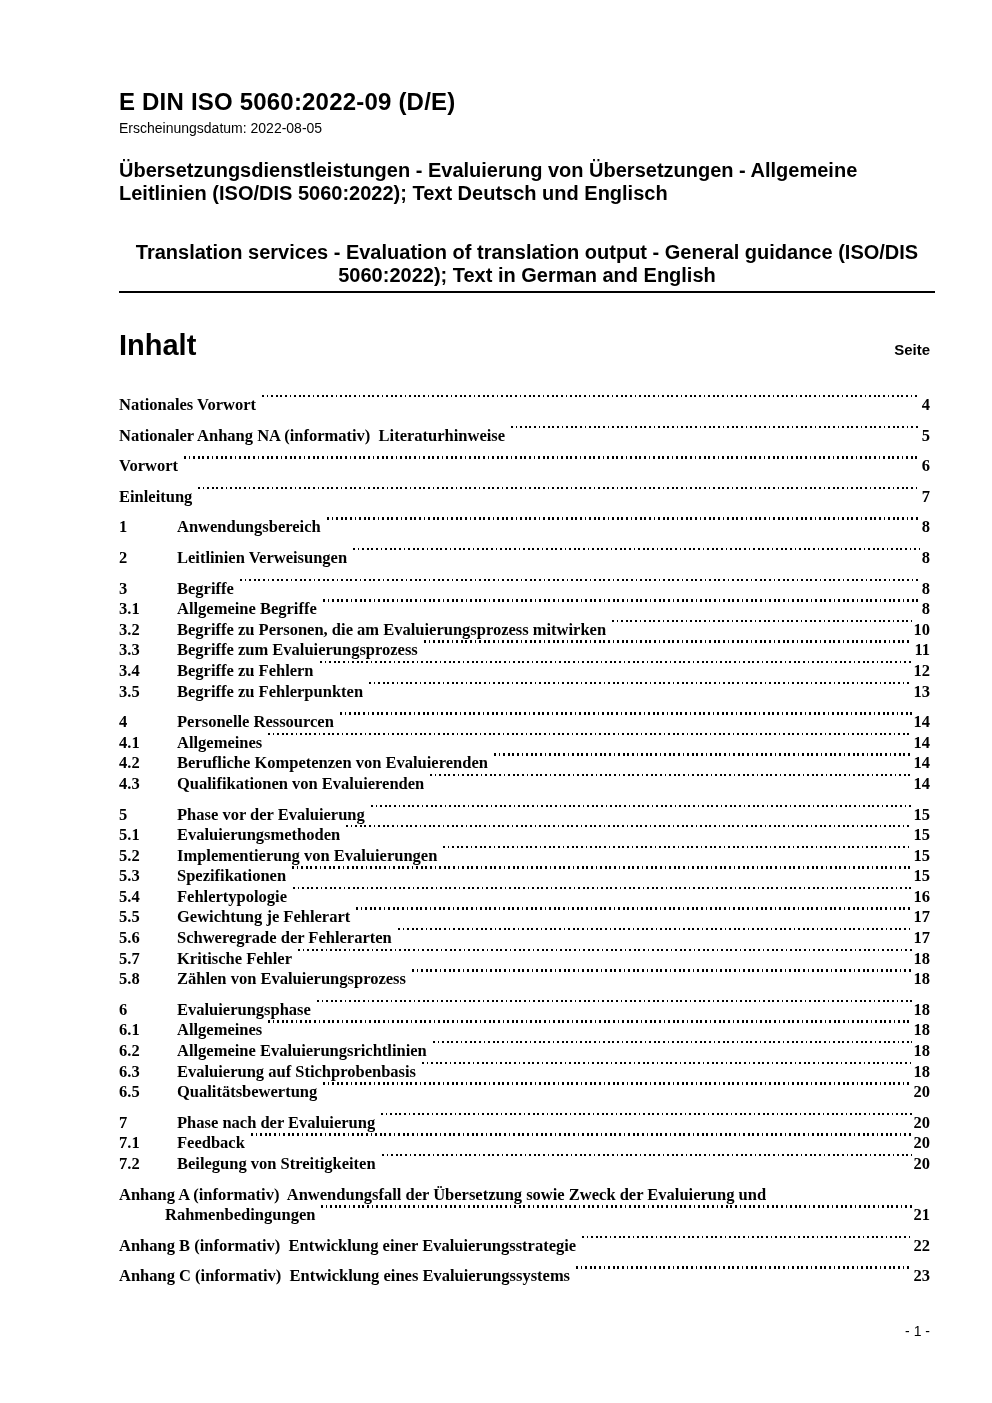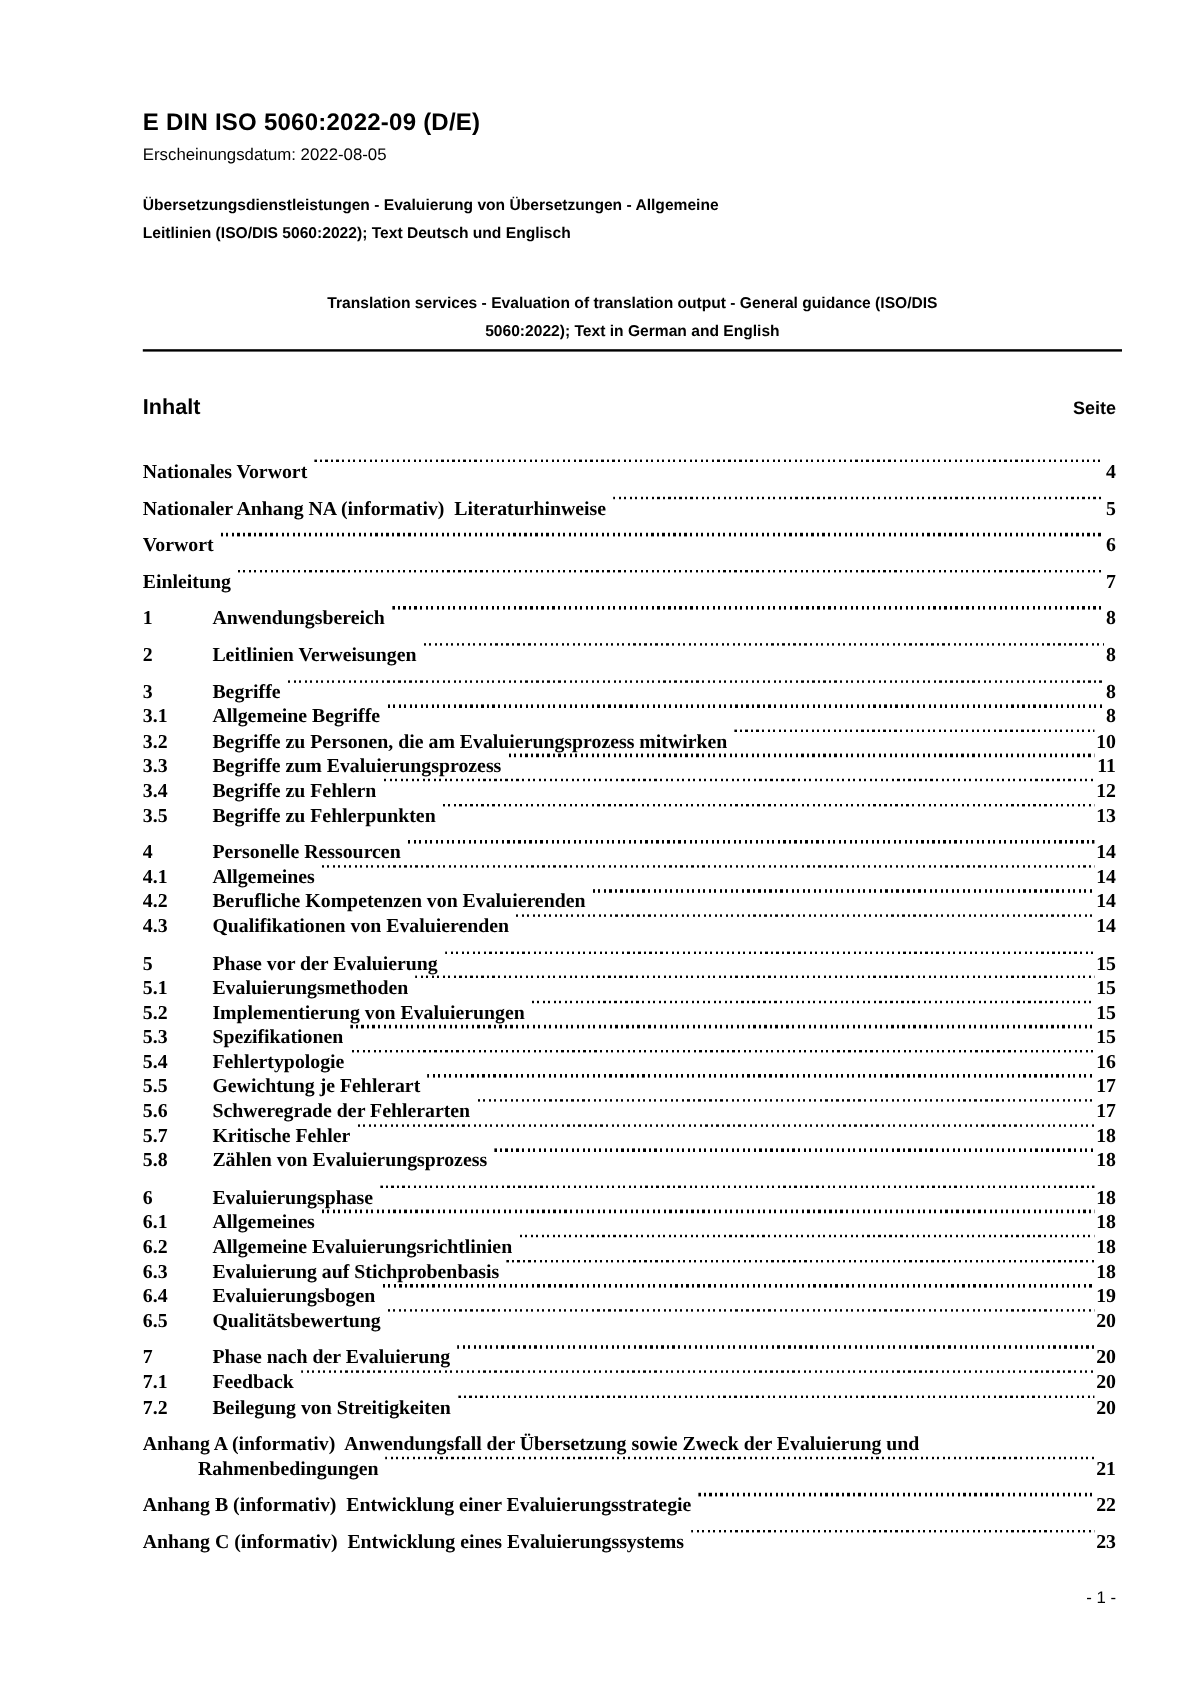--- a/index.html
+++ b/index.html
@@ -4,29 +4,29 @@
 <style>
   html, body { margin: 0; padding: 0; }
   body {
     width: 992px; height: 1403px;
     background: #ffffff; color: #000000;
     font-family: "Liberation Sans", sans-serif;
     position: relative; overflow: hidden;
   }
   .content { position: absolute; left: 119px; top: 0; width: 816px; }
 
-  .doc-number { margin-top: 88px; font-size: 20px; line-height: 28px; font-weight: bold; letter-spacing: 0.2px; }
+  .doc-number { margin-top: 88px; font-size: 24px; line-height: 28px; font-weight: bold; letter-spacing: 0.2px; }
   .pub-date   { margin-top: 3px; font-size: 14px; line-height: 19px; }
-  .doc-title  { font-size: 13px; line-height: 23px; font-weight: bold; }
+  .doc-title  { font-size: 20px; line-height: 23px; font-weight: bold; }
   .title-de   { margin-top: 21px; }
   .title-en   { margin-top: 36px; text-align: center; }
   .head-rule  { border: none; border-top: 2px solid #000; margin: 4px 0 0 0; }
 
   .inhalt-row { display: flex; justify-content: space-between; align-items: baseline; margin-top: 36px; padding-right: 5px; }
-  .inhalt-heading { font-size: 18px; font-weight: bold; }
+  .inhalt-heading { font-size: 29px; font-weight: bold; }
   .seite-label    { font-size: 15px; font-weight: bold; }
 
   .toc {
     margin-top: 33px; padding-right: 5px;
     font-family: "Liberation Serif", serif;
     font-weight: bold; font-size: 16.5px;
   }
   .toc-group { margin-bottom: 10px; }
   .toc-row   { display: flex; align-items: flex-start; height: 20.6px; line-height: 20.6px; }
   .toc-line1 { height: 20.6px; line-height: 20.6px; white-space: nowrap; }
@@ -253,26 +253,20 @@
           <span class="leader"></span>
           <span class="toc-page">18</span>
         </div>
         <div class="toc-row">
           <span class="toc-num">6.3</span>
           <span class="toc-label">Evaluierung auf Stichprobenbasis</span>
           <span class="leader"></span>
           <span class="toc-page">18</span>
         </div>
         <div class="toc-row">
-          <span class="toc-num">6.4</span>
-          <span class="toc-label">Evaluierungsbogen</span>
-          <span class="leader"></span>
-          <span class="toc-page">19</span>
-        </div>
-        <div class="toc-row">
           <span class="toc-num">6.5</span>
           <span class="toc-label">Qualitätsbewertung</span>
           <span class="leader"></span>
           <span class="toc-page">20</span>
         </div>
       </div>
       <div class="toc-group">
         <div class="toc-row">
           <span class="toc-num">7</span>
           <span class="toc-label">Phase nach der Evaluierung</span>

